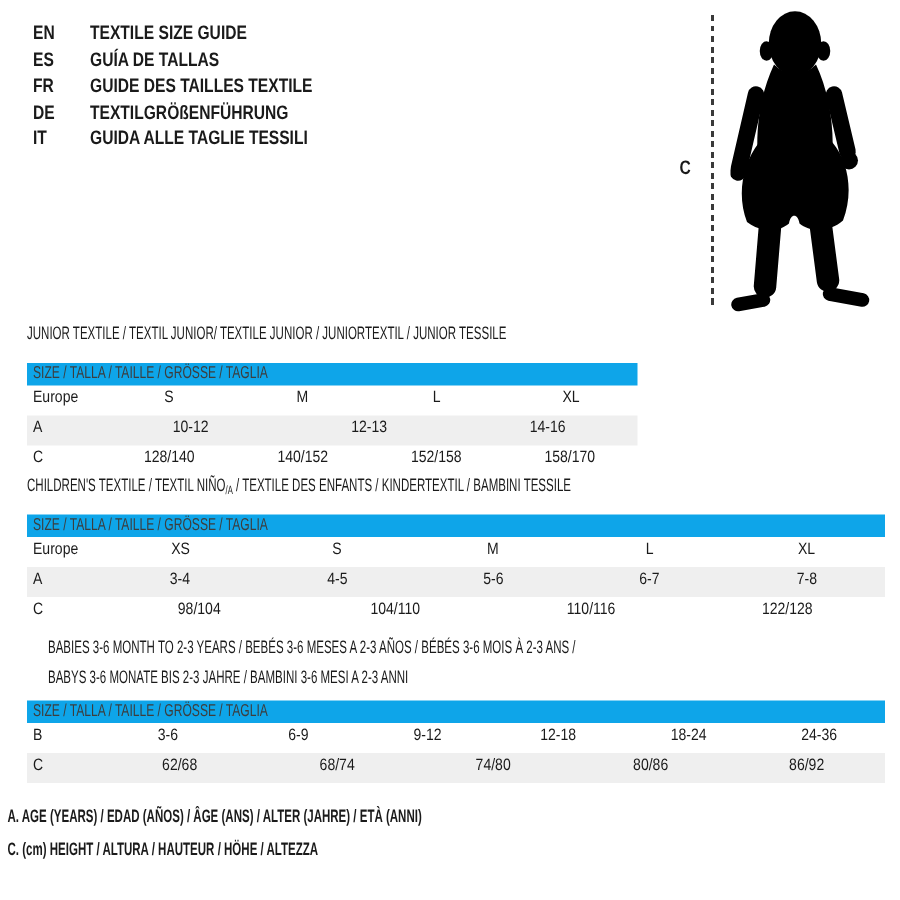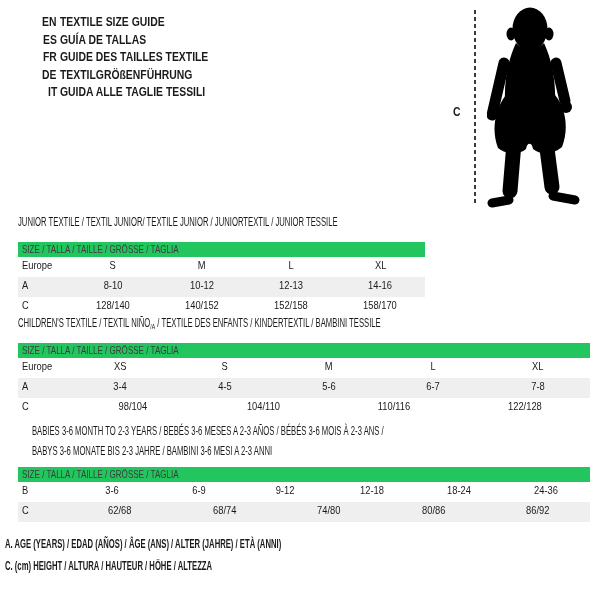--- a/index.html
+++ b/index.html
@@ -16,41 +16,41 @@
   
   .cx80 { display:inline-block; transform:scaleX(0.80); transform-origin:0 50%; white-space:nowrap; }
   .cx70 { display:inline-block; transform:scaleX(0.70); transform-origin:0 50%; white-space:nowrap; }
   .cx64 { transform:scaleX(0.64); transform-origin:0 50%; white-space:nowrap; }
   .cx85c { display:inline-block; transform:scaleX(0.85); transform-origin:50% 50%; white-space:nowrap; }
   .cx85l { display:inline-block; transform:scaleX(0.85); transform-origin:0 50%; white-space:nowrap; }
 
   
   .lang-block { position:absolute; left:22px; top:13px; }
   .lang-row { display:flex; height:17.5px; line-height:17.5px; font-size:13px; font-weight:bold; }
-  .lang-code { width:38px;text-align:right; }
+  .lang-code { width:38px; }
 
   
   .dashline {
     position:absolute; left:474px; top:10px; width:2px; height:196px;
     background:repeating-linear-gradient(to bottom, #3a3a3a 0 4px, transparent 4px 7px);
   }
   .cmark { position:absolute; left:453px; top:104px; font-size:13px; font-weight:bold; }
   .baby { position:absolute; left:487px; top:3px; width:112px; height:207px; }
 
   
   .size-table { position:absolute; left:18px; }
   .t1 { top:212px; width:407px; }
   .t2 { top:313px; width:572px; }
   .t3 { top:421px; width:572px; }
   .tbl-title { font-size:12px; font-weight:normal; margin-bottom:10px; }
   .t3 .tbl-title { margin-bottom:6px;margin-left:14px; }
   .title-line { line-height:20px; height:20px; }
   .seg.sub { font-size:8px; vertical-align:-2px; }
   .size-bar {
-    height:15px; line-height:15px; background:#22c55e; color:#3d3d3d;
+    height:15px; line-height:15px; background:#0ea5e9; color:#3d3d3d;
     font-size:11.5px; padding-left:4px;
   }
   .trow { display:flex; height:20px; line-height:17px; font-size:11px; }
   .trow.shaded { background:#efefef; }
   .rlabel { width:50px; padding-left:4px; }
   .cell { flex:1; text-align:center; }
 
   
   .notes { position:absolute; left:5px; top:534px; font-size:12px; font-weight:bold; }
   .note-line { height:21.5px; line-height:21.5px; }
@@ -114,21 +114,20 @@
       <div class="size-bar"><span class="cx70">SIZE / TALLA / TAILLE / GRÖSSE / TAGLIA</span></div>
       <div class="trow">
         <span class="rlabel"><span class="cx85l">Europe</span></span>
         <span class="cell"><span class="cx85c">S</span></span>
         <span class="cell"><span class="cx85c">M</span></span>
         <span class="cell"><span class="cx85c">L</span></span>
         <span class="cell"><span class="cx85c">XL</span></span>
       </div>
       <div class="trow shaded">
         <span class="rlabel"><span class="cx85l">A</span></span>
-        <span class="cell"><span class="cx85c">8-10</span></span>
         <span class="cell"><span class="cx85c">10-12</span></span>
         <span class="cell"><span class="cx85c">12-13</span></span>
         <span class="cell"><span class="cx85c">14-16</span></span>
       </div>
       <div class="trow">
         <span class="rlabel"><span class="cx85l">C</span></span>
         <span class="cell"><span class="cx85c">128/140</span></span>
         <span class="cell"><span class="cx85c">140/152</span></span>
         <span class="cell"><span class="cx85c">152/158</span></span>
         <span class="cell"><span class="cx85c">158/170</span></span>

